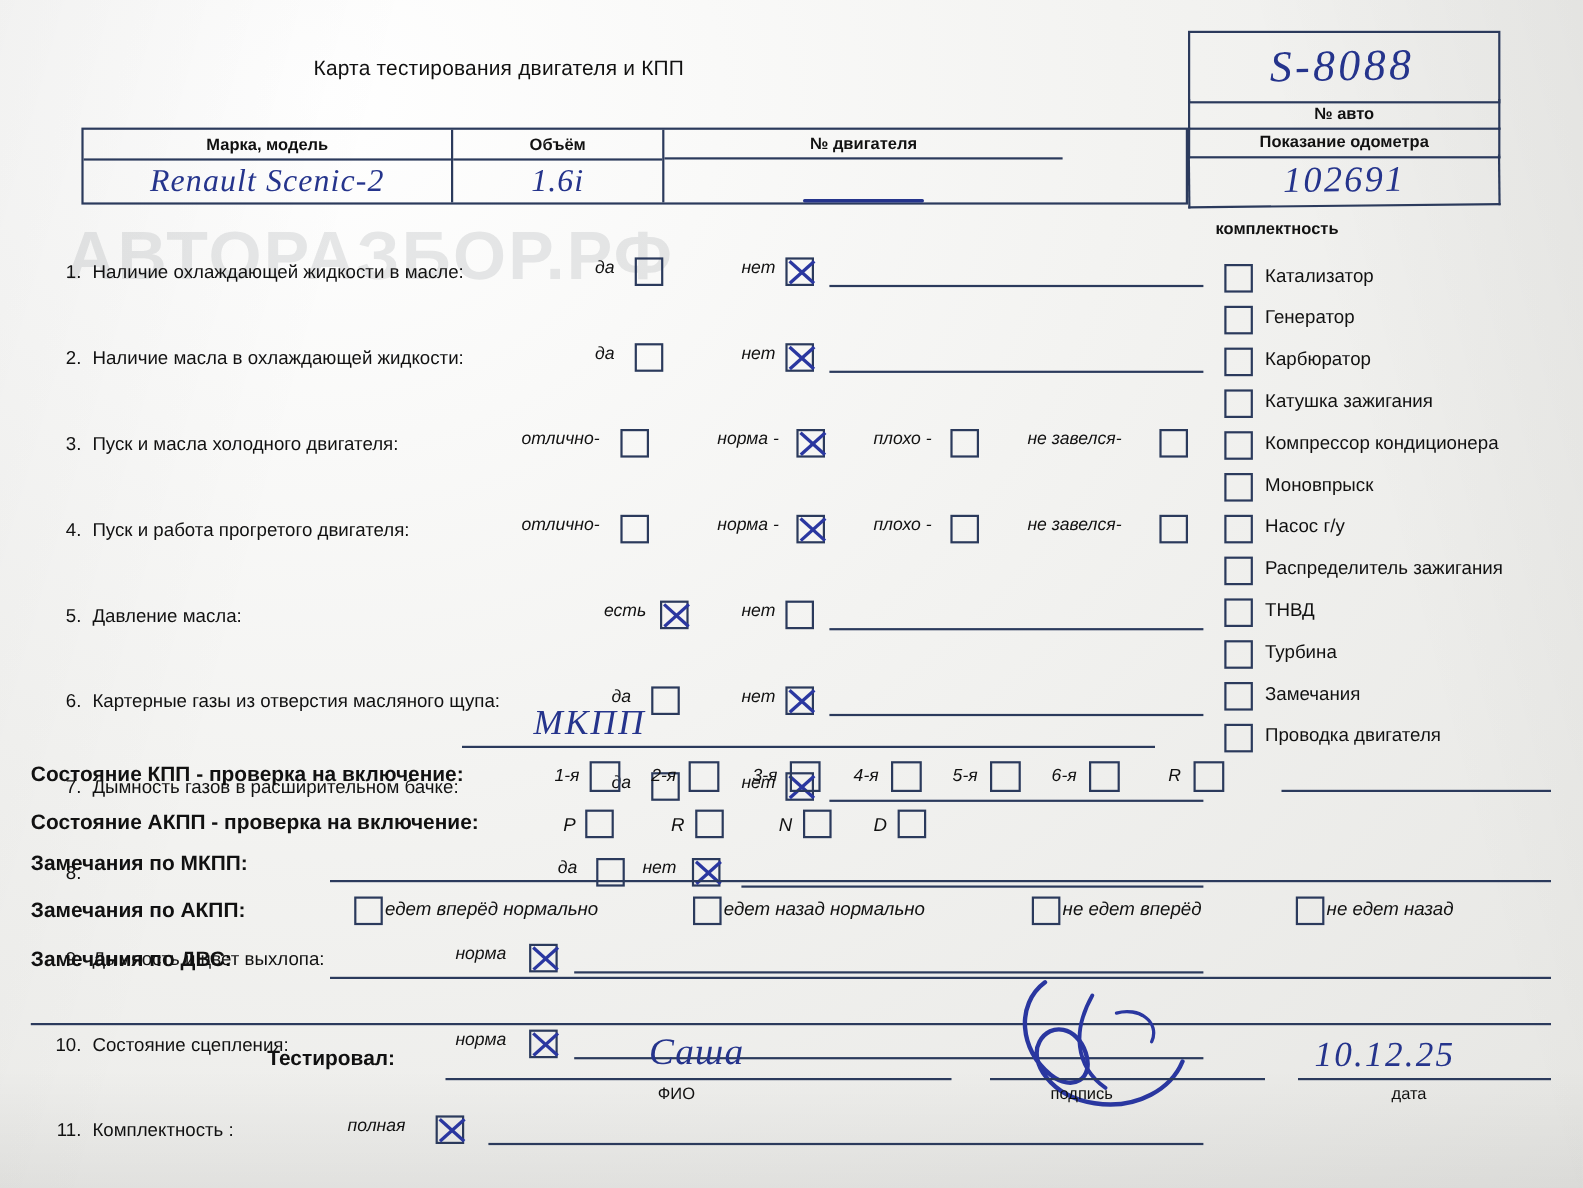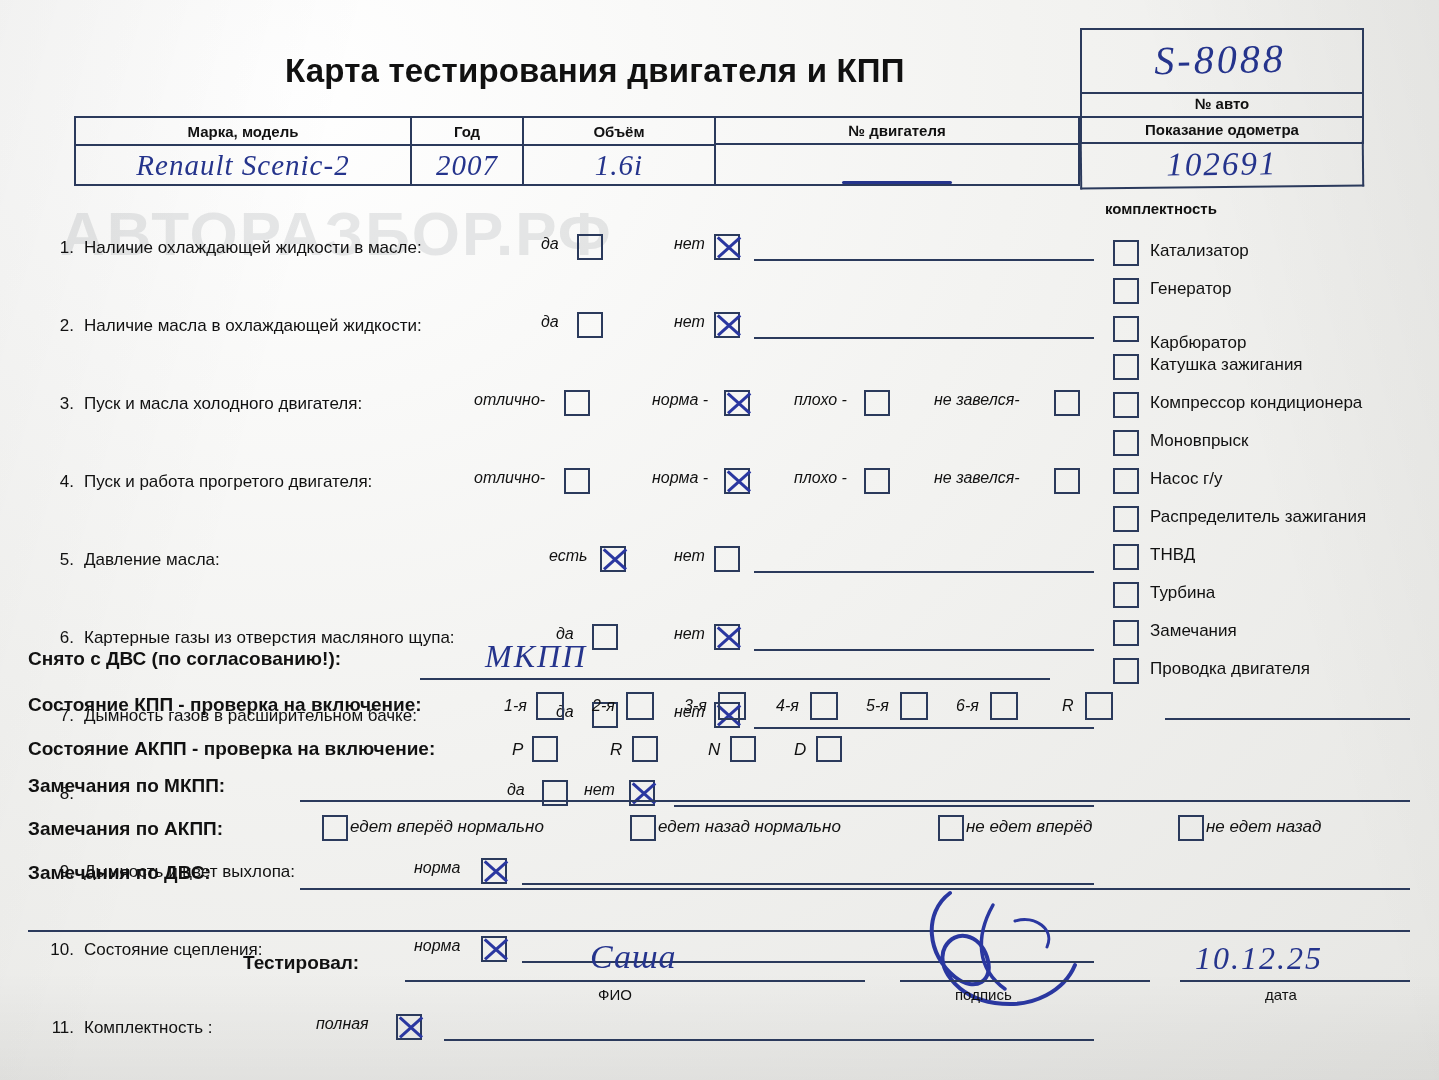--- a/index.html
+++ b/index.html
@@ -32,21 +32,21 @@
     color:rgba(120,125,130,0.17);
     letter-spacing:2px;
     line-height:1.25;
     pointer-events:none;
     white-space:nowrap;
   }
 
   
   .title{
     position:absolute;left:285px;top:52px;
-    font-size:33px;font-weight:700;letter-spacing:0.2px;
+    font-size:19px;font-weight:400;letter-spacing:0.2px;
   }
 
   
   .platebox{
     position:absolute;left:1080px;top:28px;width:280px;height:62px;
     border:2px solid #2b3a5c;
   }
   .plateno{
     position:absolute;left:1080px;top:28px;width:280px;height:62px;
     display:flex;align-items:center;justify-content:center;
@@ -163,24 +163,20 @@
   <div class="platebox"></div>
   <div class="plateno hand">S-8088</div>
   <div class="platelabel">№ авто</div>
   <div class="odolabel">Показание одометра</div>
   <div class="odoval hand">102691</div>
 
   <div class="hdr">
     <div class="hcol c1">
       <div class="ht">Марка, модель</div>
       <div class="hv">Renault Scenic-2</div>
-    </div>
-    <div class="hcol c2">
-      <div class="ht">Год</div>
-      <div class="hv">2007</div>
     </div>
     <div class="hcol c3">
       <div class="ht">Объём</div>
       <div class="hv">1.6i</div>
     </div>
     <div class="hcol c4">
       <div class="ht">№ двигателя</div>
       <div class="hv">
           <span class="dash"></span>
         </div>
@@ -301,21 +297,21 @@
 
   <div class="komp-title">комплектность</div>
 
   <span class="kbox" style="top:240px"></span>
   <span class="ktext" style="top:241px">Катализатор</span>
 
   <span class="kbox" style="top:278px"></span>
   <span class="ktext" style="top:279px">Генератор</span>
 
   <span class="kbox" style="top:316px"></span>
-  <span class="ktext" style="top:333px">Карбюратор</span>
+  <span class="ktext" style="top:317px">Карбюратор</span>
 
   <span class="kbox" style="top:354px"></span>
   <span class="ktext" style="top:355px">Катушка зажигания</span>
 
   <span class="kbox" style="top:392px"></span>
   <span class="ktext" style="top:393px">Компрессор кондиционера</span>
 
   <span class="kbox" style="top:430px"></span>
   <span class="ktext" style="top:431px">Моновпрыск</span>
 
@@ -330,21 +326,20 @@
 
   <span class="kbox" style="top:582px"></span>
   <span class="ktext" style="top:583px">Турбина</span>
 
   <span class="kbox" style="top:620px"></span>
   <span class="ktext" style="top:621px">Замечания</span>
 
   <span class="kbox" style="top:658px"></span>
   <span class="ktext" style="top:659px">Проводка двигателя</span>
 
-  <div class="blk" style="left:28px;top:648px">Снято с ДВС (по согласованию!):</div>
   <div class="hand" style="position:absolute;left:485px;top:638px;font-size:32px;letter-spacing:2px">МКПП</div>
   <div class="hr" style="left:420px;top:678px;width:630px"></div>
 
   <div class="blk" style="left:28px;top:694px">Состояние КПП - проверка на включение:</div>
   <span class="geartag" style="left:504px;top:697px">1-я</span>
   <span class="gearbox" style="left:536px;top:692px"></span>
   <span class="geartag" style="left:592px;top:697px">2-я</span>
   <span class="gearbox" style="left:626px;top:692px"></span>
   <span class="geartag" style="left:684px;top:697px">3-я</span>
   <span class="gearbox" style="left:718px;top:692px"></span>

